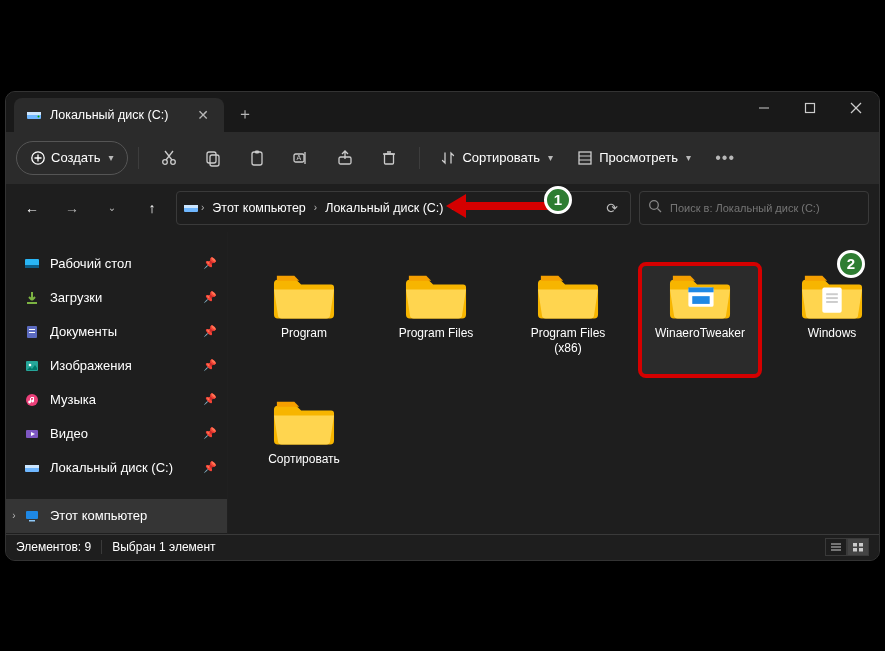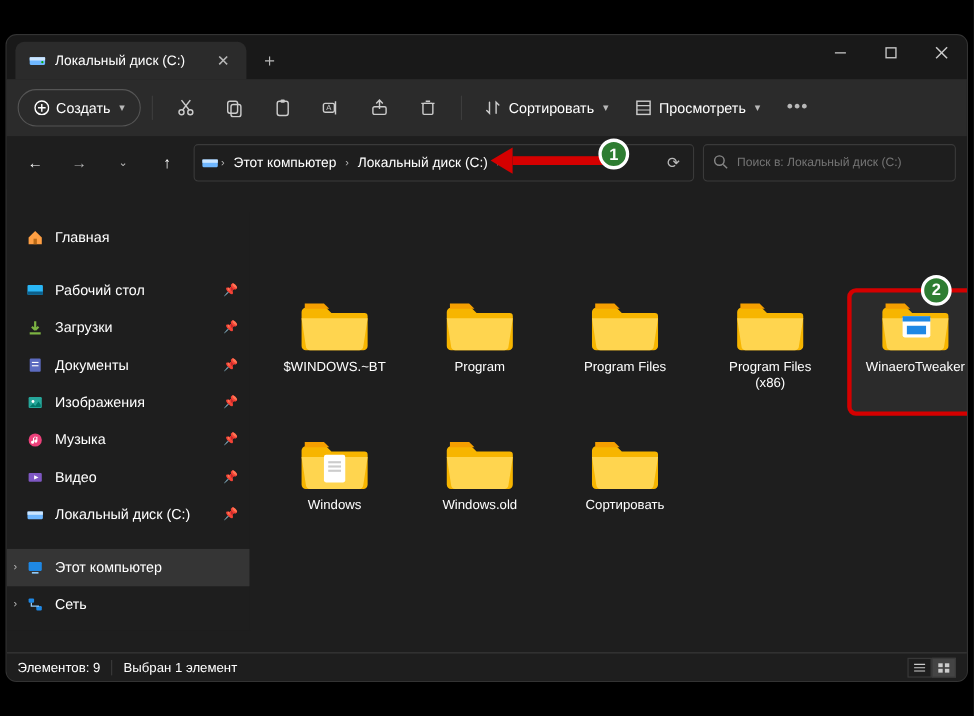--- a/index.html
+++ b/index.html
@@ -20,21 +20,21 @@
     background:#000;
     display:flex;
     align-items:center;
     justify-content:center;
     width:885px;
     height:651px;
     overflow:hidden;
   }
   .window {
     width:875px;
-    height:589px;
+    height:470px;
     background:var(--bg);
     color:var(--fg);
     display:flex;
     flex-direction:column;
     border-radius:10px;
     overflow:hidden;
     position:relative;
     border:1px solid #333;
   }
   
@@ -466,29 +466,20 @@
               <rect x="9" y="9" width="5" height="4" rx="1" fill="#1e88e5"></rect>
               <path d="M4.5 6v3h7V9" stroke="#90caf9" stroke-width="1.2" fill="none"></path>
             </svg></span>
         <span>Сеть</span>
       </div>
     </div>
 
     <div class="content">
       <div class="badge" style="right:14px;top:0px;">2</div>
       <div class="grid" id="grid">
-          <div class="item">
-    <div class="folder"><svg viewBox="0 0 64 52">
-    <path d="M4 10h20l5 5h31a3 3 0 013 3v28a4 4 0 01-4 4H5a4 4 0 01-4-4V14a4 4 0 014-4z" fill="#f7b500"></path>
-    <path d="M4 6h18l5 5H4z" fill="#f59f00"></path>
-    <path d="M1 20h62l-4 26a4 4 0 01-4 4H9a4 4 0 01-4-4z" fill="#ffd54f"></path>
-
-  </svg></div>
-    <div class="label">$WINDOWS.~BT</div>
-          </div>
           <div class="item">
     <div class="folder"><svg viewBox="0 0 64 52">
     <path d="M4 10h20l5 5h31a3 3 0 013 3v28a4 4 0 01-4 4H5a4 4 0 01-4-4V14a4 4 0 014-4z" fill="#f7b500"></path>
     <path d="M4 6h18l5 5H4z" fill="#f59f00"></path>
     <path d="M1 20h62l-4 26a4 4 0 01-4 4H9a4 4 0 01-4-4z" fill="#ffd54f"></path>
 
   </svg></div>
     <div class="label">Program</div>
           </div>
           <div class="item">
@@ -533,29 +524,20 @@
   </svg></div>
     <div class="label">Windows</div>
           </div>
           <div class="item">
     <div class="folder"><svg viewBox="0 0 64 52">
     <path d="M4 10h20l5 5h31a3 3 0 013 3v28a4 4 0 01-4 4H5a4 4 0 01-4-4V14a4 4 0 014-4z" fill="#f7b500"></path>
     <path d="M4 6h18l5 5H4z" fill="#f59f00"></path>
     <path d="M1 20h62l-4 26a4 4 0 01-4 4H9a4 4 0 01-4-4z" fill="#ffd54f"></path>
 
   </svg></div>
-    <div class="label">Windows.old</div>
-          </div>
-          <div class="item">
-    <div class="folder"><svg viewBox="0 0 64 52">
-    <path d="M4 10h20l5 5h31a3 3 0 013 3v28a4 4 0 01-4 4H5a4 4 0 01-4-4V14a4 4 0 014-4z" fill="#f7b500"></path>
-    <path d="M4 6h18l5 5H4z" fill="#f59f00"></path>
-    <path d="M1 20h62l-4 26a4 4 0 01-4 4H9a4 4 0 01-4-4z" fill="#ffd54f"></path>
-
-  </svg></div>
     <div class="label">Сортировать</div>
           </div>
         </div>
     </div>
   </div>
 
   <div class="statusbar">
     <span>Элементов: 9</span>
     <span class="divider"></span>
     <span>Выбран 1 элемент</span>

